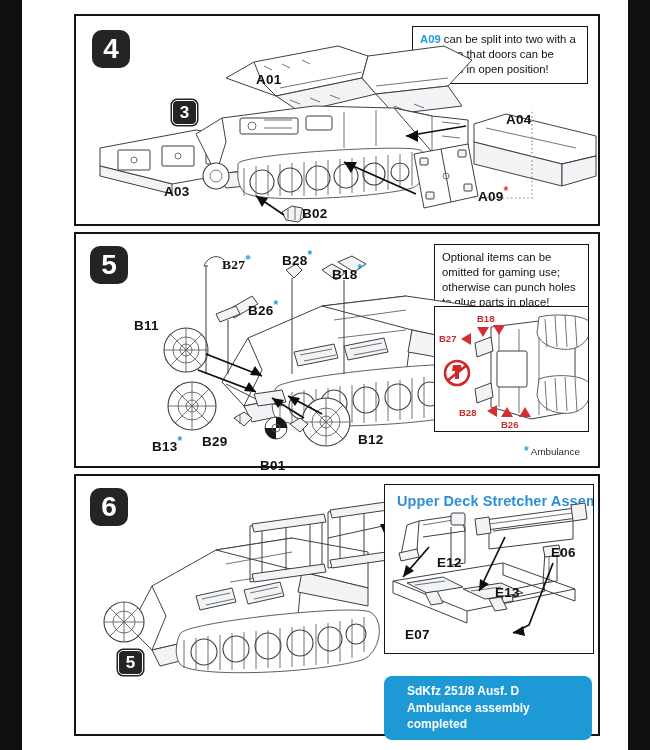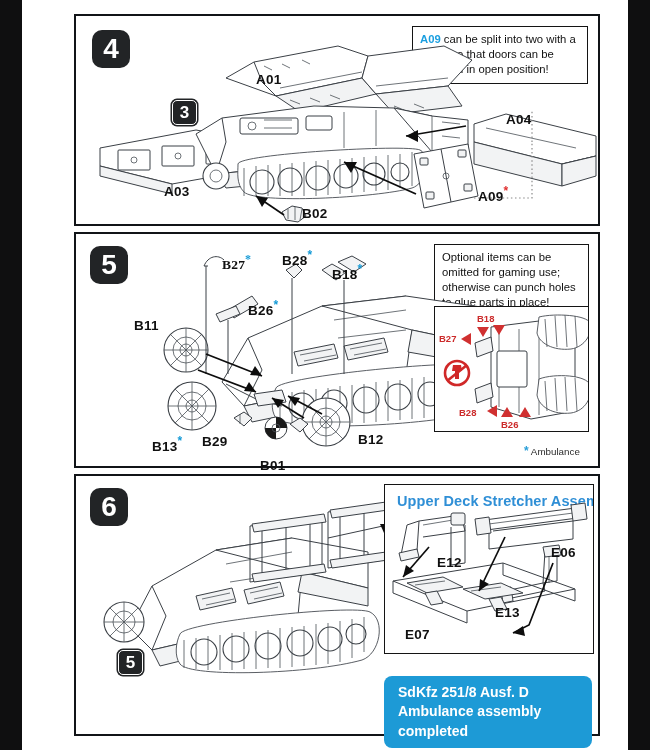--- a/index.html
+++ b/index.html
@@ -100,24 +100,24 @@
     font-weight: 700;
     color: #2f8fd6;
     white-space: nowrap;
     letter-spacing: .1px;
   }
   .done-banner {
     position: absolute;
     background: #1d9ad6;
     color: #ffffff;
     border-radius: 8px;
-    font-size: 14px;
+    font-size: 12px;
     font-weight: 700;
     line-height: 1.38;
-    padding: 7px 14px;
+    padding: 7px 23px;
     box-sizing: border-box;
   }
   svg.art { position: absolute; left: 0; top: 0; overflow: visible; }
   .ln  { fill: none; stroke: #3b4046; stroke-width: 1; }
   .ln2 { fill: none; stroke: #4a5057; stroke-width: .8; }
   .fillgray { fill: #f2f3f4; stroke: #3b4046; stroke-width: 1; }
   .fillwhite { fill: #ffffff; stroke: #3b4046; stroke-width: 1; }
   .arrow { fill: none; stroke: #0d0d0d; stroke-width: 1.7; }
   .arrowhead { fill: #0d0d0d; }
   .dotlead { fill:none; stroke:#8a8a8a; stroke-width:1.2; stroke-dasharray:1.5 2.6; }
@@ -537,21 +537,21 @@
             <path class="arrow" d="M168,78 L144,140 L128,148"></path>
             <polygon class="arrowhead" points="128,148 138,141 140,151"></polygon>
           </g>
         </svg>
         <div class="partlbl" style="left:166px; top:60px;">
           <span>E06</span>
         </div>
         <div class="partlbl" style="left:32px; top:70px;margin-left:20px;">
           <span>E12</span>
         </div>
-        <div class="partlbl" style="left:110px; top:120px;">
+        <div class="partlbl" style="left:110px; top:100px;">
           <span>E13</span>
         </div>
         <div class="partlbl" style="left:20px; top:142px;">
           <span>E07</span>
         </div>
       </div>
 
       <div class="done-banner" style="left:308px; top:200px; width:208px;">SdKfz 251/8 Ausf. D Ambulance assembly completed</div>
     </div>
 

